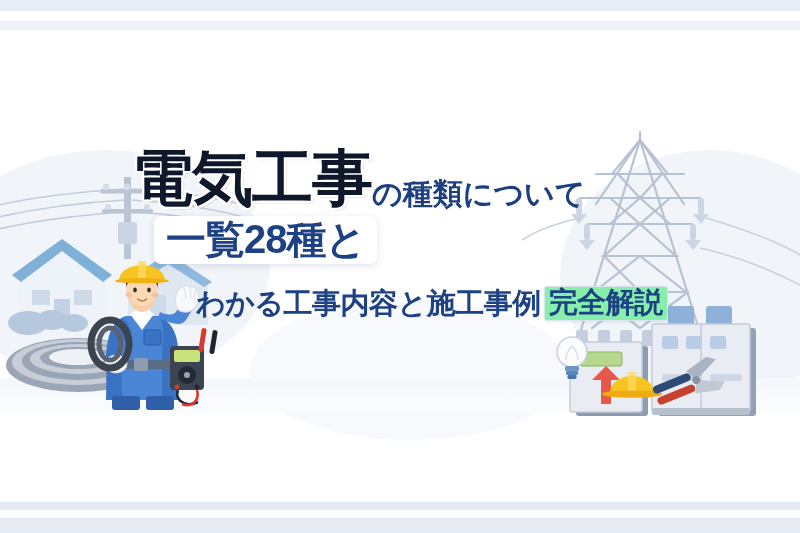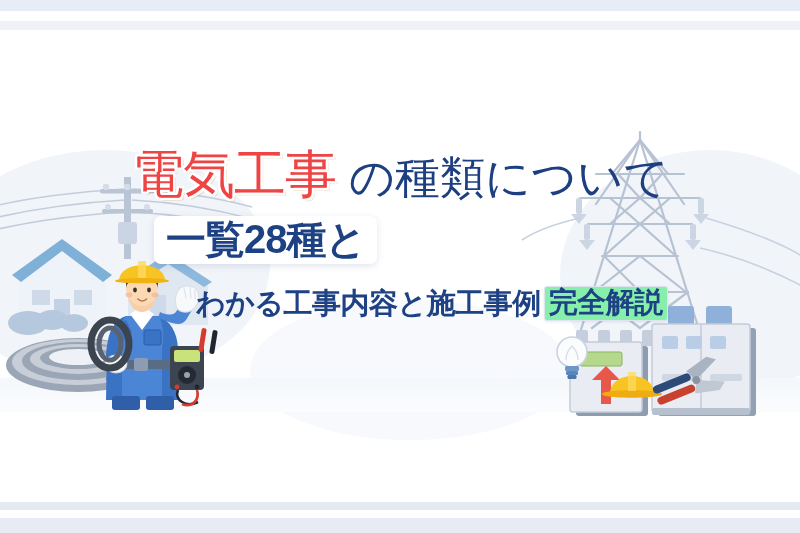--- a/index.html
+++ b/index.html
@@ -35,32 +35,31 @@
   .worker{position:absolute;left:96px;top:248px;width:135px;height:160px;}
 
   
   .title-wrap{
     position:absolute;left:128px;top:148px;width:520px;height:190px;
   }
   .line{position:absolute;white-space:nowrap;line-height:1;}
 
   .l1{top:0px;left:4px;}
   .t-big-o{
-    font-size:52px;font-weight:normal;color:#ef4444;
+    font-size:61px;font-weight:bold;color:#0f172a;
     letter-spacing:-1px;
     text-shadow:
       2px 0 0 #fff,-2px 0 0 #fff,0 2px 0 #fff,0 -2px 0 #fff,
       2px 2px 0 #fff,-2px 2px 0 #fff,2px -2px 0 #fff,-2px -2px 0 #fff,
       3px 3px 0 rgba(190,120,40,.18);
     vertical-align:bottom;
   }
   .t-mid-b{
-    font-size:45px;font-weight:normal;color:#1d3f80;letter-spacing:0px;
+    font-size:30px;font-weight:bold;color:#1d3f80;letter-spacing:0px;
     vertical-align:baseline;
-    margin-left:13px;
   }
   .l2{top:68px;left:26px;display:flex;align-items:flex-start;gap:24px;}
   .chip{
     background:#ffffff;border-radius:7px;padding:3px 12px 5px 12px;
     box-shadow:0 2px 7px rgba(60,90,140,.16);
     display:inline-block;
   }
   .t-chip{
     font-size:40px;font-weight:bold;color:#1d4183;letter-spacing:-1px;
   }

